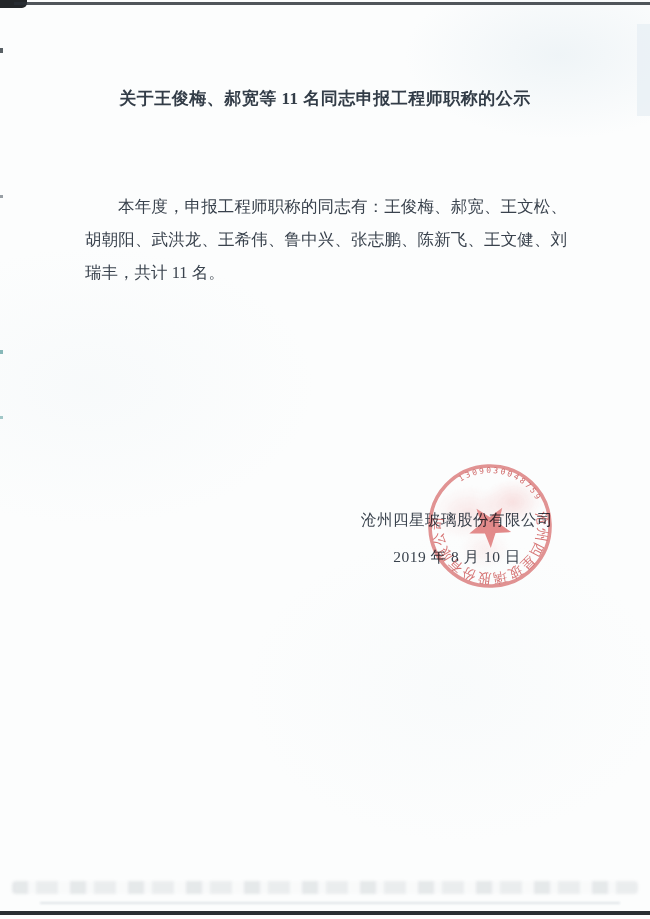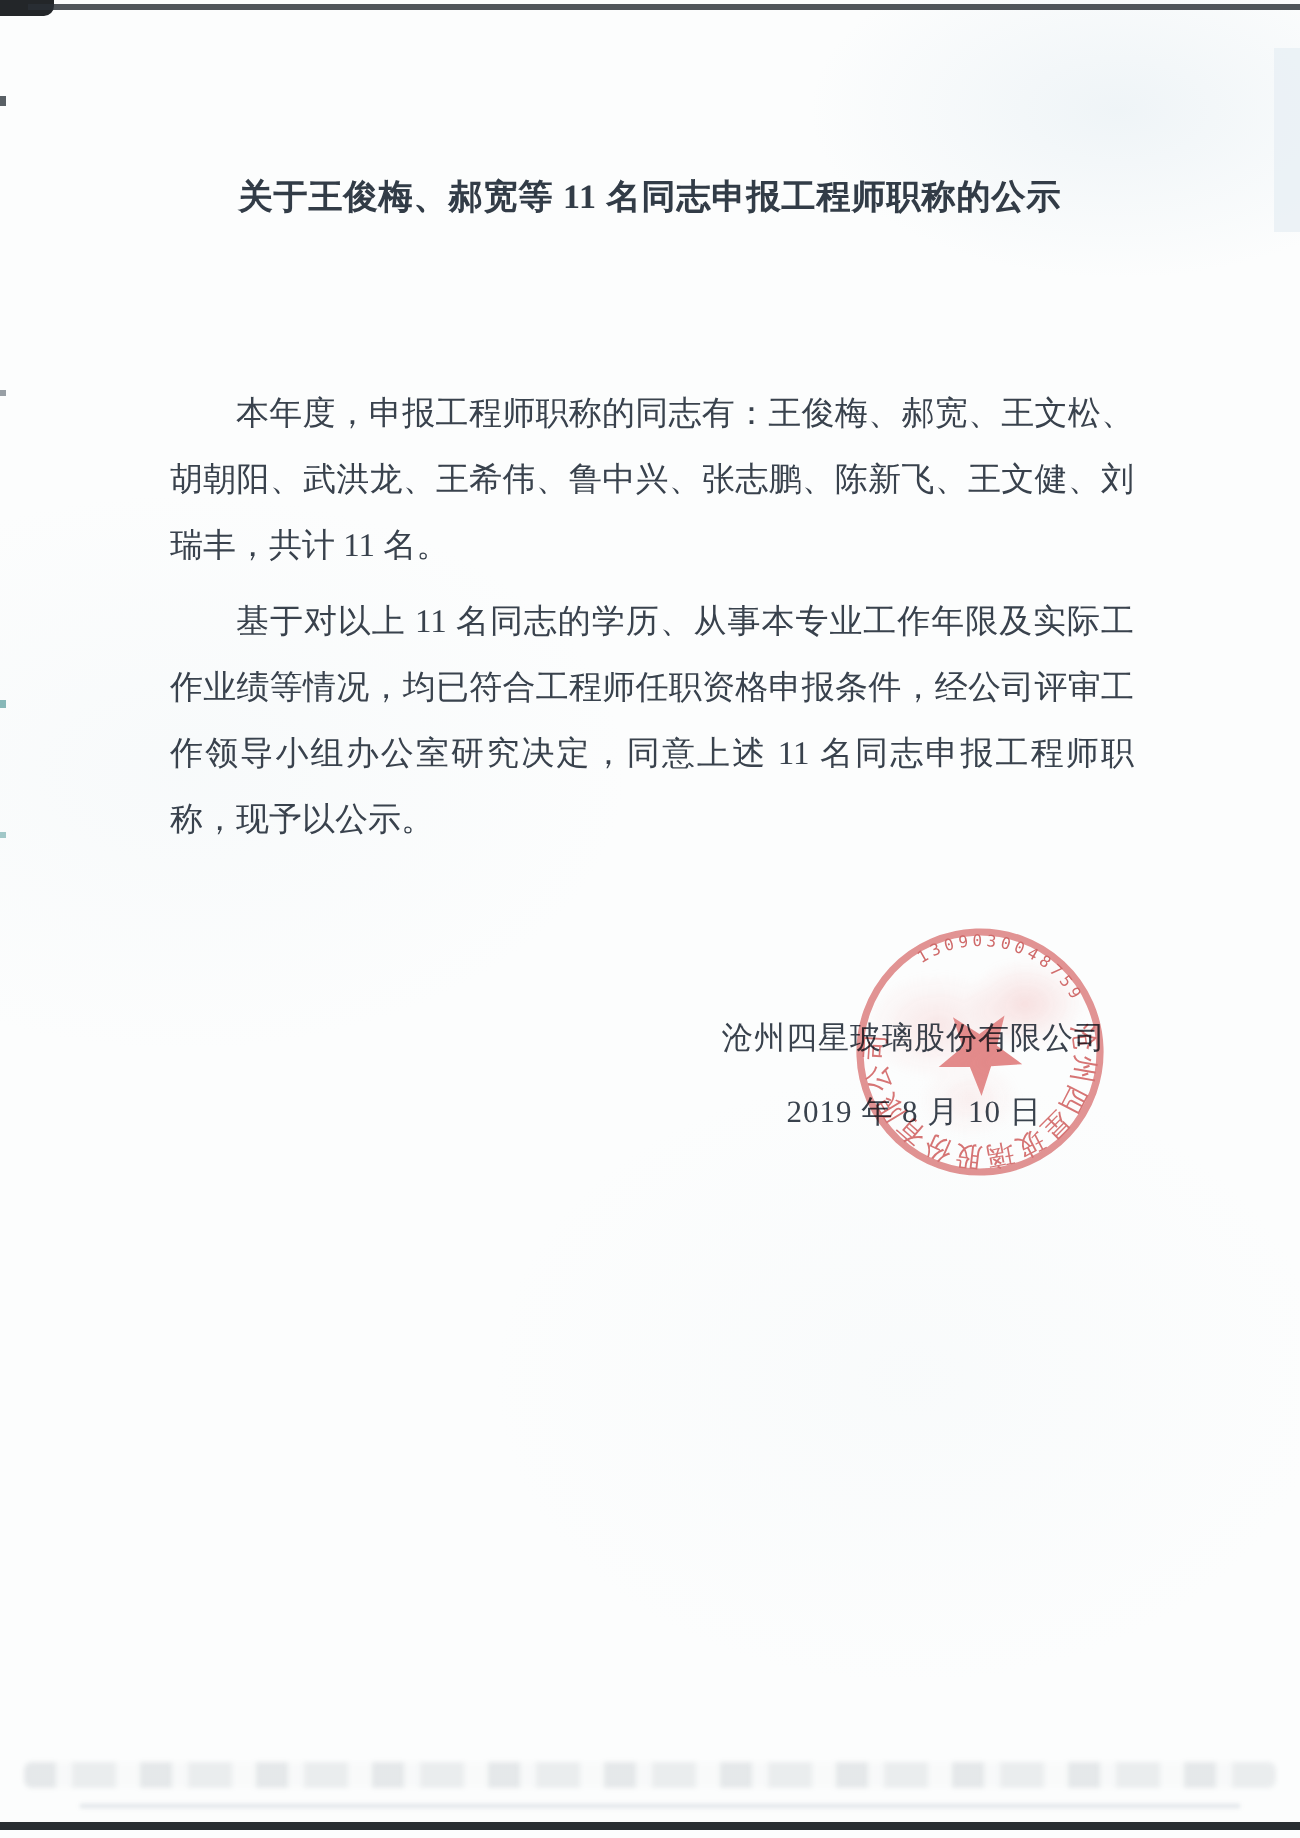--- a/index.html
+++ b/index.html
@@ -108,21 +108,20 @@
   <div class="scan-right-band"></div>
   <div class="scan-tick t1"></div>
   <div class="scan-tick t2"></div>
   <div class="scan-tick t3"></div>
   <div class="scan-tick t4"></div>
 
   <h1 class="doc-title">关于王俊梅、郝宽等 11 名同志申报工程师职称的公示</h1>
 
   <div class="doc-body">
     <p>本年度，申报工程师职称的同志有：王俊梅、郝宽、王文松、胡朝阳、武洪龙、王希伟、鲁中兴、张志鹏、陈新飞、王文健、刘瑞丰，共计 11 名。</p>
-    <p>基于对以上 11 名同志的学历、从事本专业工作年限及实际工作业绩等情况，均已符合工程师任职资格申报条件，经公司评审工作领导小组办公室研究决定，同意上述 11 名同志申报工程师职称，现予以公示。</p>
   </div>
 
   <div class="signature">
     <div class="sig-company">沧州四星玻璃股份有限公司</div>
     <div class="sig-date">2019 年 8 月 10 日</div>
   </div>
 
   <div class="seal">
     <div class="seal-ink"></div>
     <svg viewBox="0 0 132 132">

